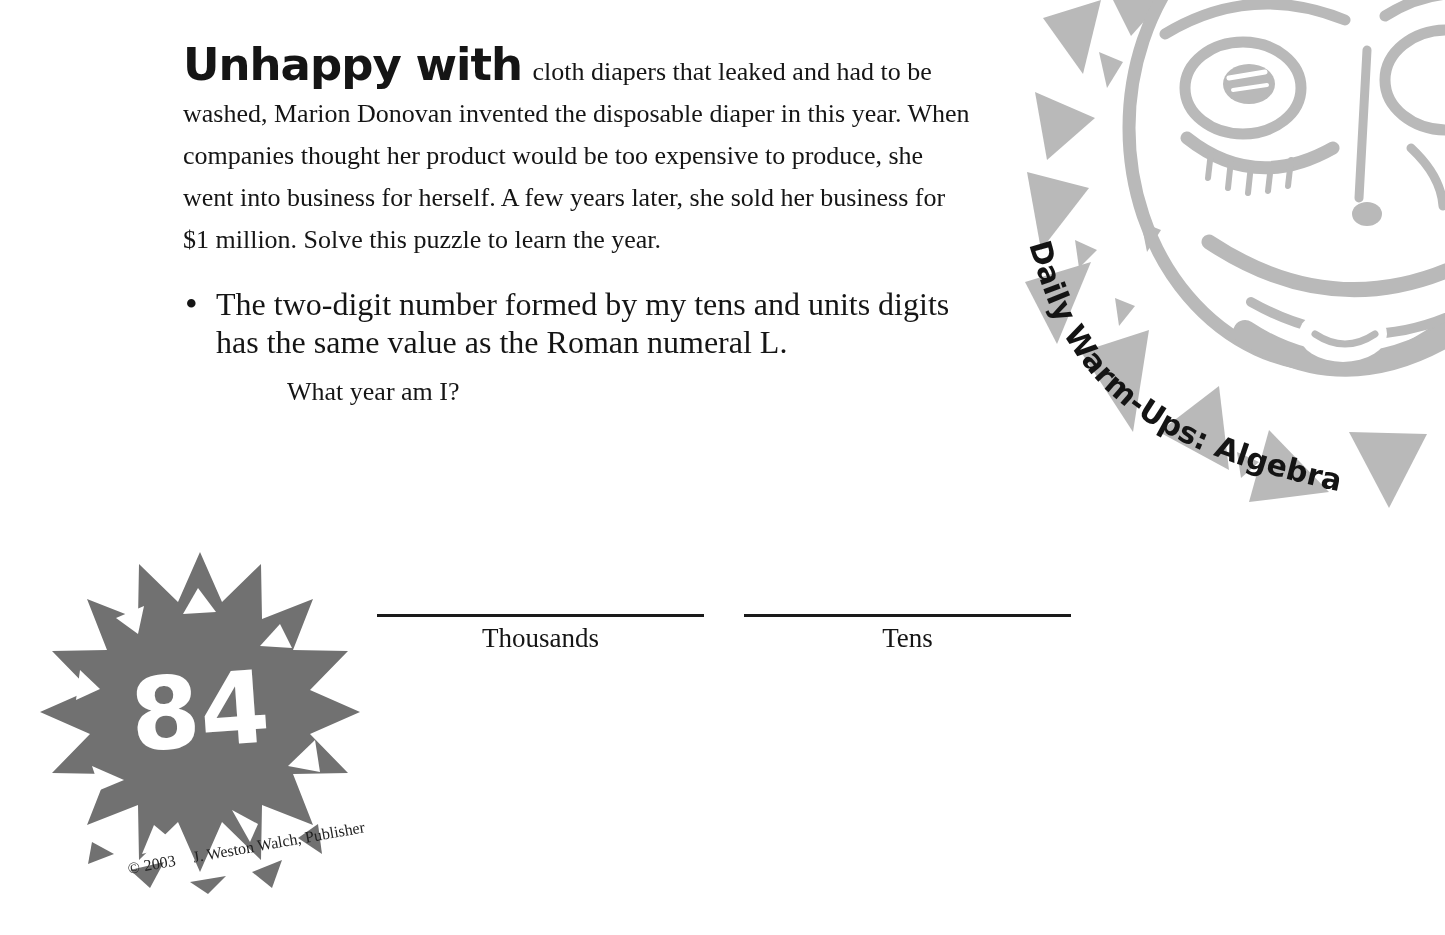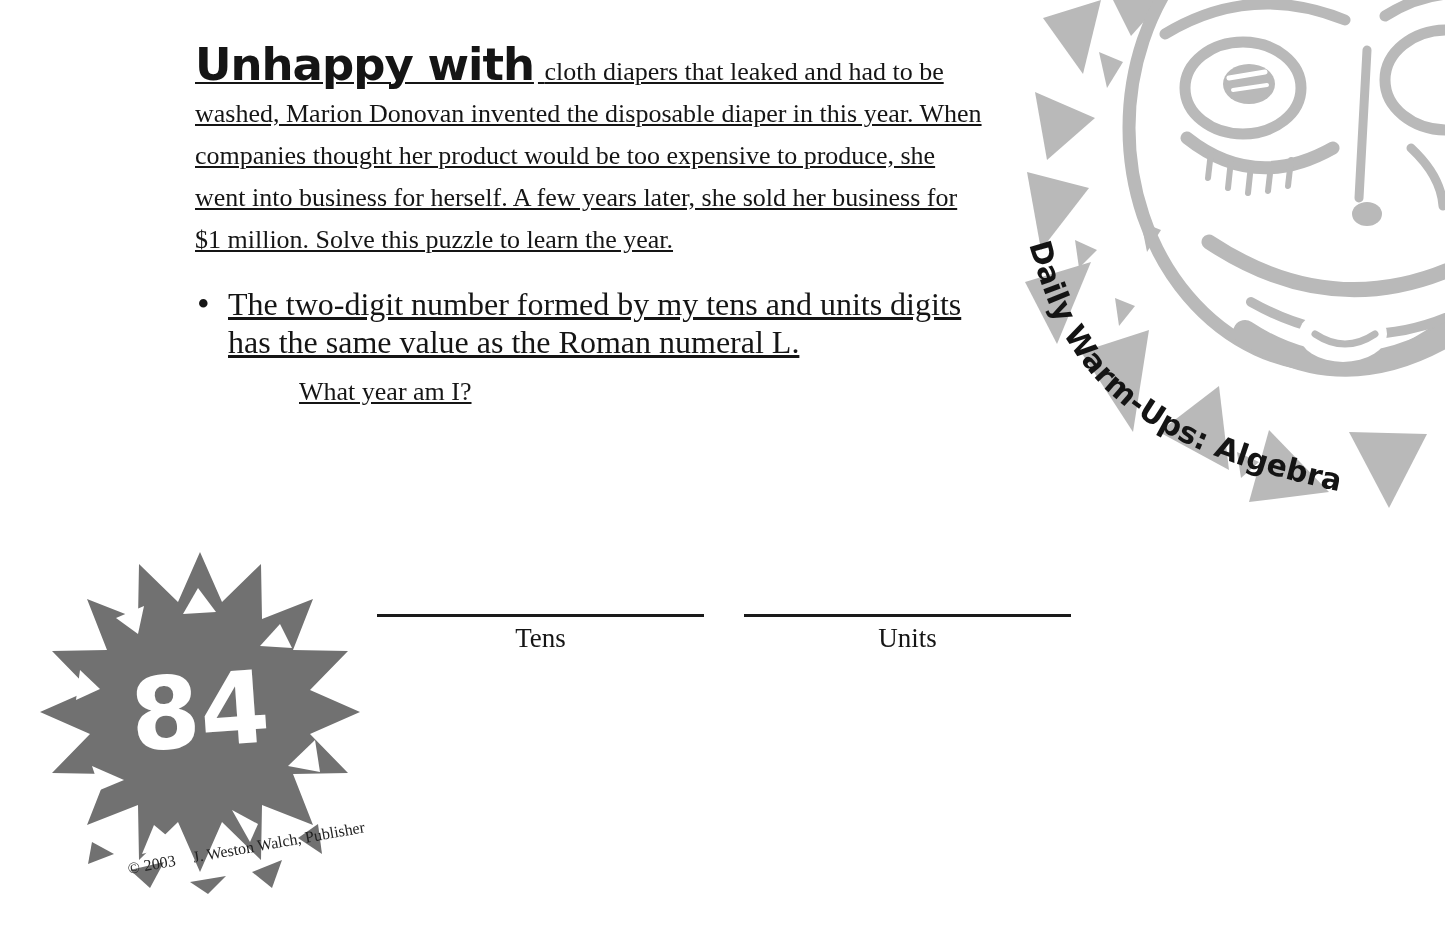--- a/index.html
+++ b/index.html
@@ -19,24 +19,23 @@
     position: absolute;
     top: 0;
     left: 1013px;
     width: 432px;
     height: 522px;
   }
 
   
   .content {
     position: absolute;
-    left: 195px;
+    left: 183px;
     top: 42px;
     width: 788px;
-    text-decoration: underline;
   }
   .intro {
     font-size: 26px;
     line-height: 42px;
   }
   .intro .lead {
     font-family: "DejaVu Sans", sans-serif;
     font-weight: 700;
     font-size: 45px;
     letter-spacing: -1px;
@@ -185,25 +184,25 @@
     <ul class="clues">
       <li>The two-digit number formed by my tens and units digits has the same value as the Roman numeral L.</li>
     </ul>
 
     <p class="question">What year am I?</p>
   </main>
 
   <div class="blanks">
     <div class="blank">
       <div class="blank-line"></div>
-      <div class="blank-label">Tens</div>
+      <div class="blank-label">Thousands</div>
     </div>
     <div class="blank">
       <div class="blank-line"></div>
-      <div class="blank-label">Units</div>
+      <div class="blank-label">Tens</div>
     </div>
   </div>
 
   <svg class="badge" viewBox="0 0 340 352" aria-hidden="true">
     <g fill="#717171">
       <polygon points="330,170 280,192 318,231 263,232 283,283 232,263 231,318 192,280 170,330 148,280 109,318 108,263 57,283 77,232 22,231 60,192 10,170 60,148 22,109 77,108 57,57 108,77 109,22 148,60 170,10 192,60 231,22 232,77 283,57 263,108 318,109 280,148"></polygon>
       <polygon points="100,328 134,320 120,346"></polygon>
       <polygon points="160,340 196,334 178,352"></polygon>
       <polygon points="222,330 252,318 242,346"></polygon>
       <polygon points="62,300 84,312 58,322"></polygon>

